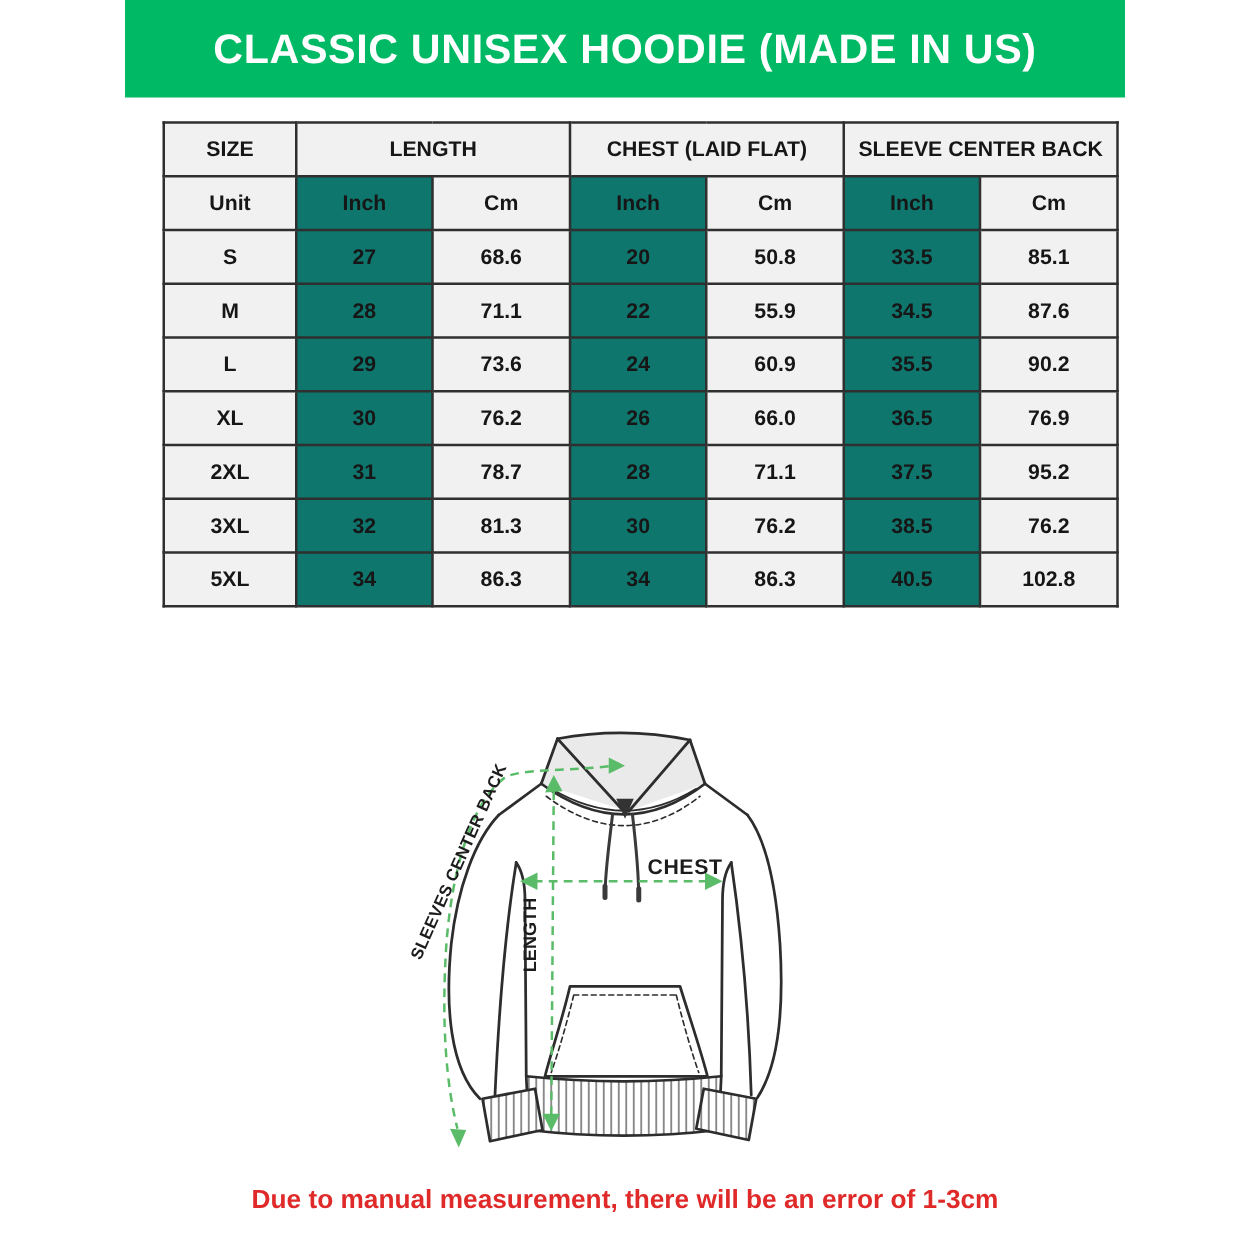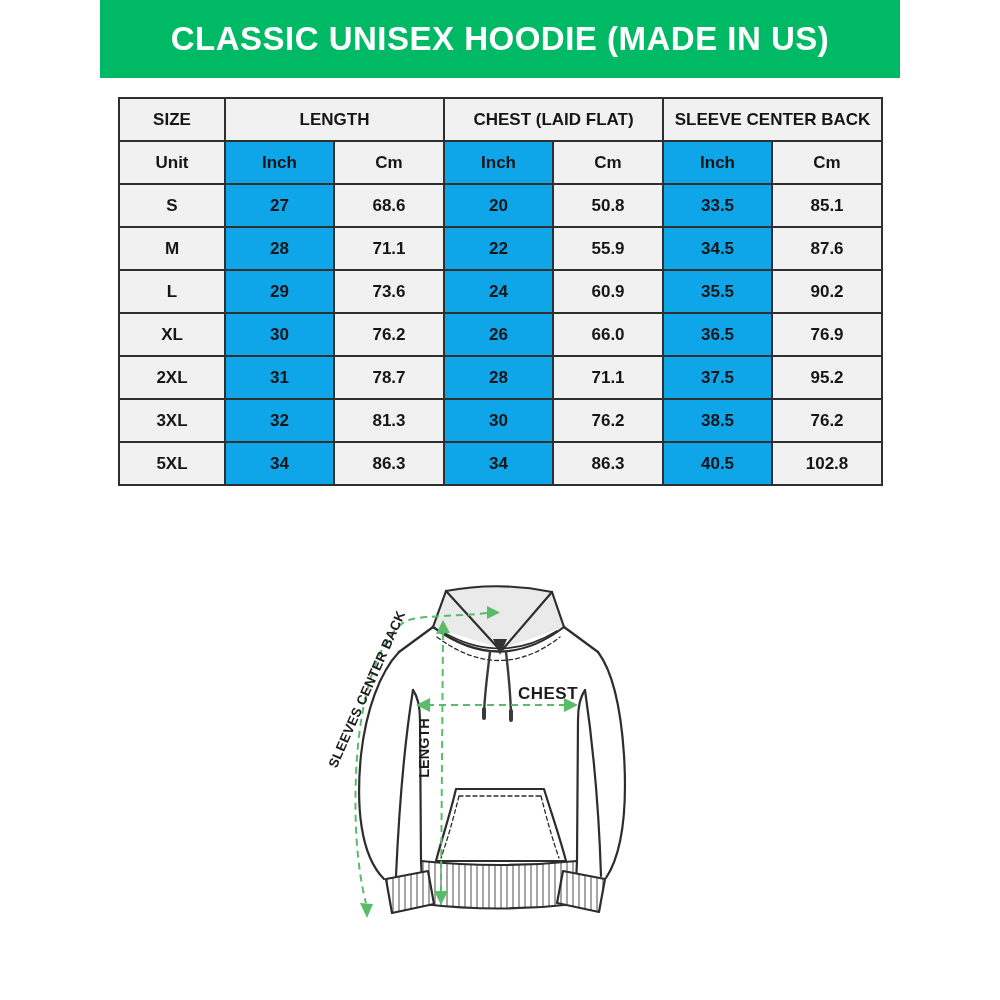--- a/index.html
+++ b/index.html
@@ -17,32 +17,32 @@
   .banner{
     position:absolute;left:100px;top:0;width:800px;height:78px;
     background:var(--banner-bg);
     display:flex;align-items:center;justify-content:center;
   }
   .banner h1{
     margin:0;color:#ffffff;font-size:33px;font-weight:700;letter-spacing:.5px;white-space:nowrap;
   }
 
   table.size-table{
-    position:absolute;left:118px;top:97px;width:763px;
+    position:absolute;left:130px;top:97px;width:763px;
     border-collapse:collapse;table-layout:fixed;
     border:2px solid var(--table-border);
   }
   .size-table th,.size-table td{
     border:2px solid var(--table-border);
     height:41px;padding:0;text-align:center;vertical-align:middle;
     font-size:17px;font-weight:700;color:#161616;background:#ffffff;
   }
   .size-table .group-cell{background:var(--cell-alt);}
   .size-table .c0,.size-table .c2,.size-table .c4,.size-table .c6{background:var(--cell-alt);}
-  .size-table .c1,.size-table .c3,.size-table .c5{background:#0ea5e9;text-align:center;}
+  .size-table .c1,.size-table .c3,.size-table .c5{background:#0f766e;text-align:center;}
 
   .diagram{position:absolute;left:325px;top:575px;width:360px;height:370px;}
 
   .note{
     position:absolute;left:0;top:948px;width:1000px;text-align:center;
     color:var(--note-red);font-size:21px;font-weight:700;
   }
 </style>
 </head>
 <body>
@@ -208,14 +208,15 @@
       <polygon points="564,698 564,712 578,705"></polygon>
     </g>
 
     <g fill="#1c1c1c" font-family="Liberation Sans, sans-serif" font-weight="700">
       <text x="548" y="699" font-size="17" text-anchor="middle" letter-spacing="0.5">CHEST</text>
       <text x="429" y="748" font-size="14.5" text-anchor="middle" transform="rotate(-90 429 748)">LENGTH</text>
       <text x="371" y="691" font-size="13.5" text-anchor="middle" letter-spacing="0.3" transform="rotate(-66 371 691)">SLEEVES CENTER BACK</text>
     </g>
   </svg>
 
+  <div class="note">Due to manual measurement, there will be an error of 1-3cm</div>
 
 </div>
 
 </body></html>

